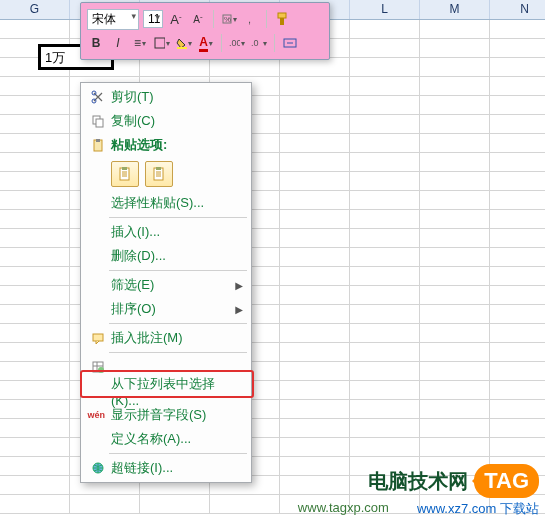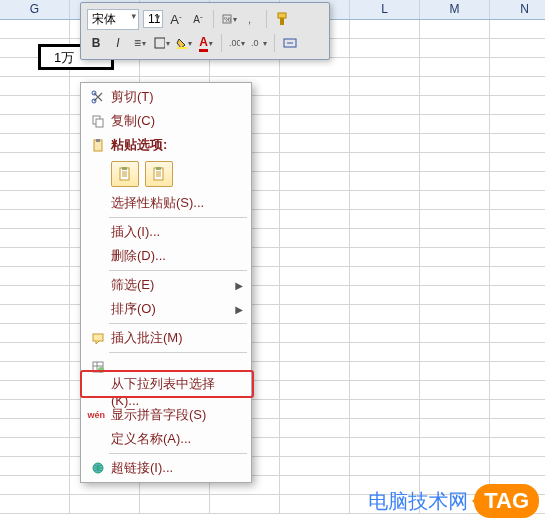--- a/index.html
+++ b/index.html
@@ -3,43 +3,43 @@
 <meta charset="utf-8">
 <style>
 *{box-sizing:border-box;margin:0;padding:0;font-family:"Microsoft YaHei",SimSun,sans-serif;}
 body{background:#fff;width:545px;height:524px;overflow:hidden;position:relative;font-size:12px;}
 .spreadsheet{position:absolute;top:0;left:0;width:545px;height:524px;}
 .colheaders{display:flex;height:20px;background:#e4ecf7;border-bottom:1px solid #9eb6ce;}
 .colh{flex:0 0 70px;text-align:center;line-height:19px;border-right:1px solid #c4d3e8;color:#1f3864;font-size:12px;}
 .grid{position:relative;}
 .row{display:flex;height:19px;}
 .cell{flex:0 0 70px;height:19px;border-right:1px solid #d4d4d4;border-bottom:1px solid #d4d4d4;padding:0 3px;line-height:18px;}
-.selected-cell{position:absolute;top:44px;left:38px;width:76px;height:26px;border:3px solid #000;background:#fff;padding:2px 13px;font-size:13px;}
-.toolbar{position:absolute;top:2px;left:80px;width:250px;height:58px;background:#e5e5e5;border:1px solid #8a9db5;border-radius:2px;box-shadow:2px 2px 6px rgba(0,0,0,.25);padding:4px 6px;}
+.selected-cell{position:absolute;top:44px;left:38px;width:76px;height:26px;border:3px solid #000;background:#fff;padding:2px 4px;font-size:13px;}
+.toolbar{position:absolute;top:2px;left:80px;width:250px;height:58px;background:#f9a8d4;border:1px solid #8a9db5;border-radius:2px;box-shadow:2px 2px 6px rgba(0,0,0,.25);padding:4px 6px;}
 .toolbar-row{display:flex;align-items:center;gap:4px;height:24px;}
 .tb-sel{border:1px solid #abc;background:#fff;padding:1px 14px 1px 4px;font-size:12px;position:relative;}
 .tb-sel::after{content:"▾";position:absolute;right:2px;top:1px;font-size:9px;color:#555;}
 .tb-size{width:16px;text-align:center;}
 .tb-font{width:52px;}
 .tb-btn{width:18px;height:18px;border:1px solid transparent;display:flex;align-items:center;justify-content:center;font-size:12px;color:#333;cursor:pointer;}
 .sep{width:1px;height:18px;background:#c5c5c5;margin:0 2px;}
 .dd::after{content:"▾";font-size:8px;margin-left:1px;color:#555;}
 .ctxmenu{position:absolute;top:82px;left:80px;width:172px;background:#fdfdfd;border:1px solid #a7abb0;box-shadow:3px 3px 8px rgba(0,0,0,.3);padding:2px 0;}
 .menu-item{display:flex;align-items:center;height:24px;padding:0 8px 0 4px;cursor:default;position:relative;}
 .menu-icon{width:20px;height:18px;display:flex;align-items:center;justify-content:flex-end;margin-right:6px;}
-.menu-label{flex:1;font-size:13px;color:#7f1d1d;}
+.menu-label{flex:1;font-size:13px;color:#15803d;}
 .menu-arrow{font-size:10px;color:#555;}
 .menu-sep{height:1px;background:#d0d0d0;margin:2px 4px 2px 28px;}
 .menu-bold .menu-label{font-weight:bold;}
 .paste-icons{display:flex;gap:6px;padding:4px 0 4px 30px;}
 .paste-opt{width:28px;height:26px;border:1px solid #c8a14a;background:linear-gradient(#fff8e1,#ffe9a8);border-radius:2px;display:flex;align-items:center;justify-content:center;}
 .highlight{position:absolute;top:370px;left:80px;width:174px;height:28px;border:2px solid #e03030;border-radius:3px;pointer-events:none;}
 .watermark{position:absolute;right:6px;bottom:6px;text-align:right;}
 .wm-top{display:flex;align-items:center;gap:6px;justify-content:flex-end;}
-.wm-txt1{color:#3b82f6;font-weight:normal;font-size:20px;}
+.wm-txt1{color:#14532d;font-weight:bold;font-size:20px;}
 .tag-badge{background:#ff8a00;color:#fff;font-weight:bold;font-size:22px;padding:4px 10px;border-radius:16px;position:relative;}
 .tag-badge::after{content:"";position:absolute;left:-10px;top:50%;transform:translateY(-50%);border:8px solid transparent;border-right-color:#ff8a00;}
 .wm-bot{display:flex;gap:28px;margin-top:2px;font-size:13px;}
 .wm-url1{color:#3a7a3a;}
 .wm-url2{color:#0a62c4;}
 svg{display:block;}
 </style>
 </head>
 <body>
 
@@ -506,13 +506,17 @@
   </div>
 </div>
 
 <div class="highlight"></div>
 
 <div class="watermark">
   <div class="wm-top">
     <span class="wm-txt1">电脑技术网</span>
     <span class="tag-badge">TAG</span>
   </div>
+  <div class="wm-bot">
+    <span class="wm-url1">www.tagxp.com</span>
+    <span class="wm-url2"><span>www.xz7.com</span> <span>下载站</span></span>
+  </div>
 </div>
 
 </body></html>

